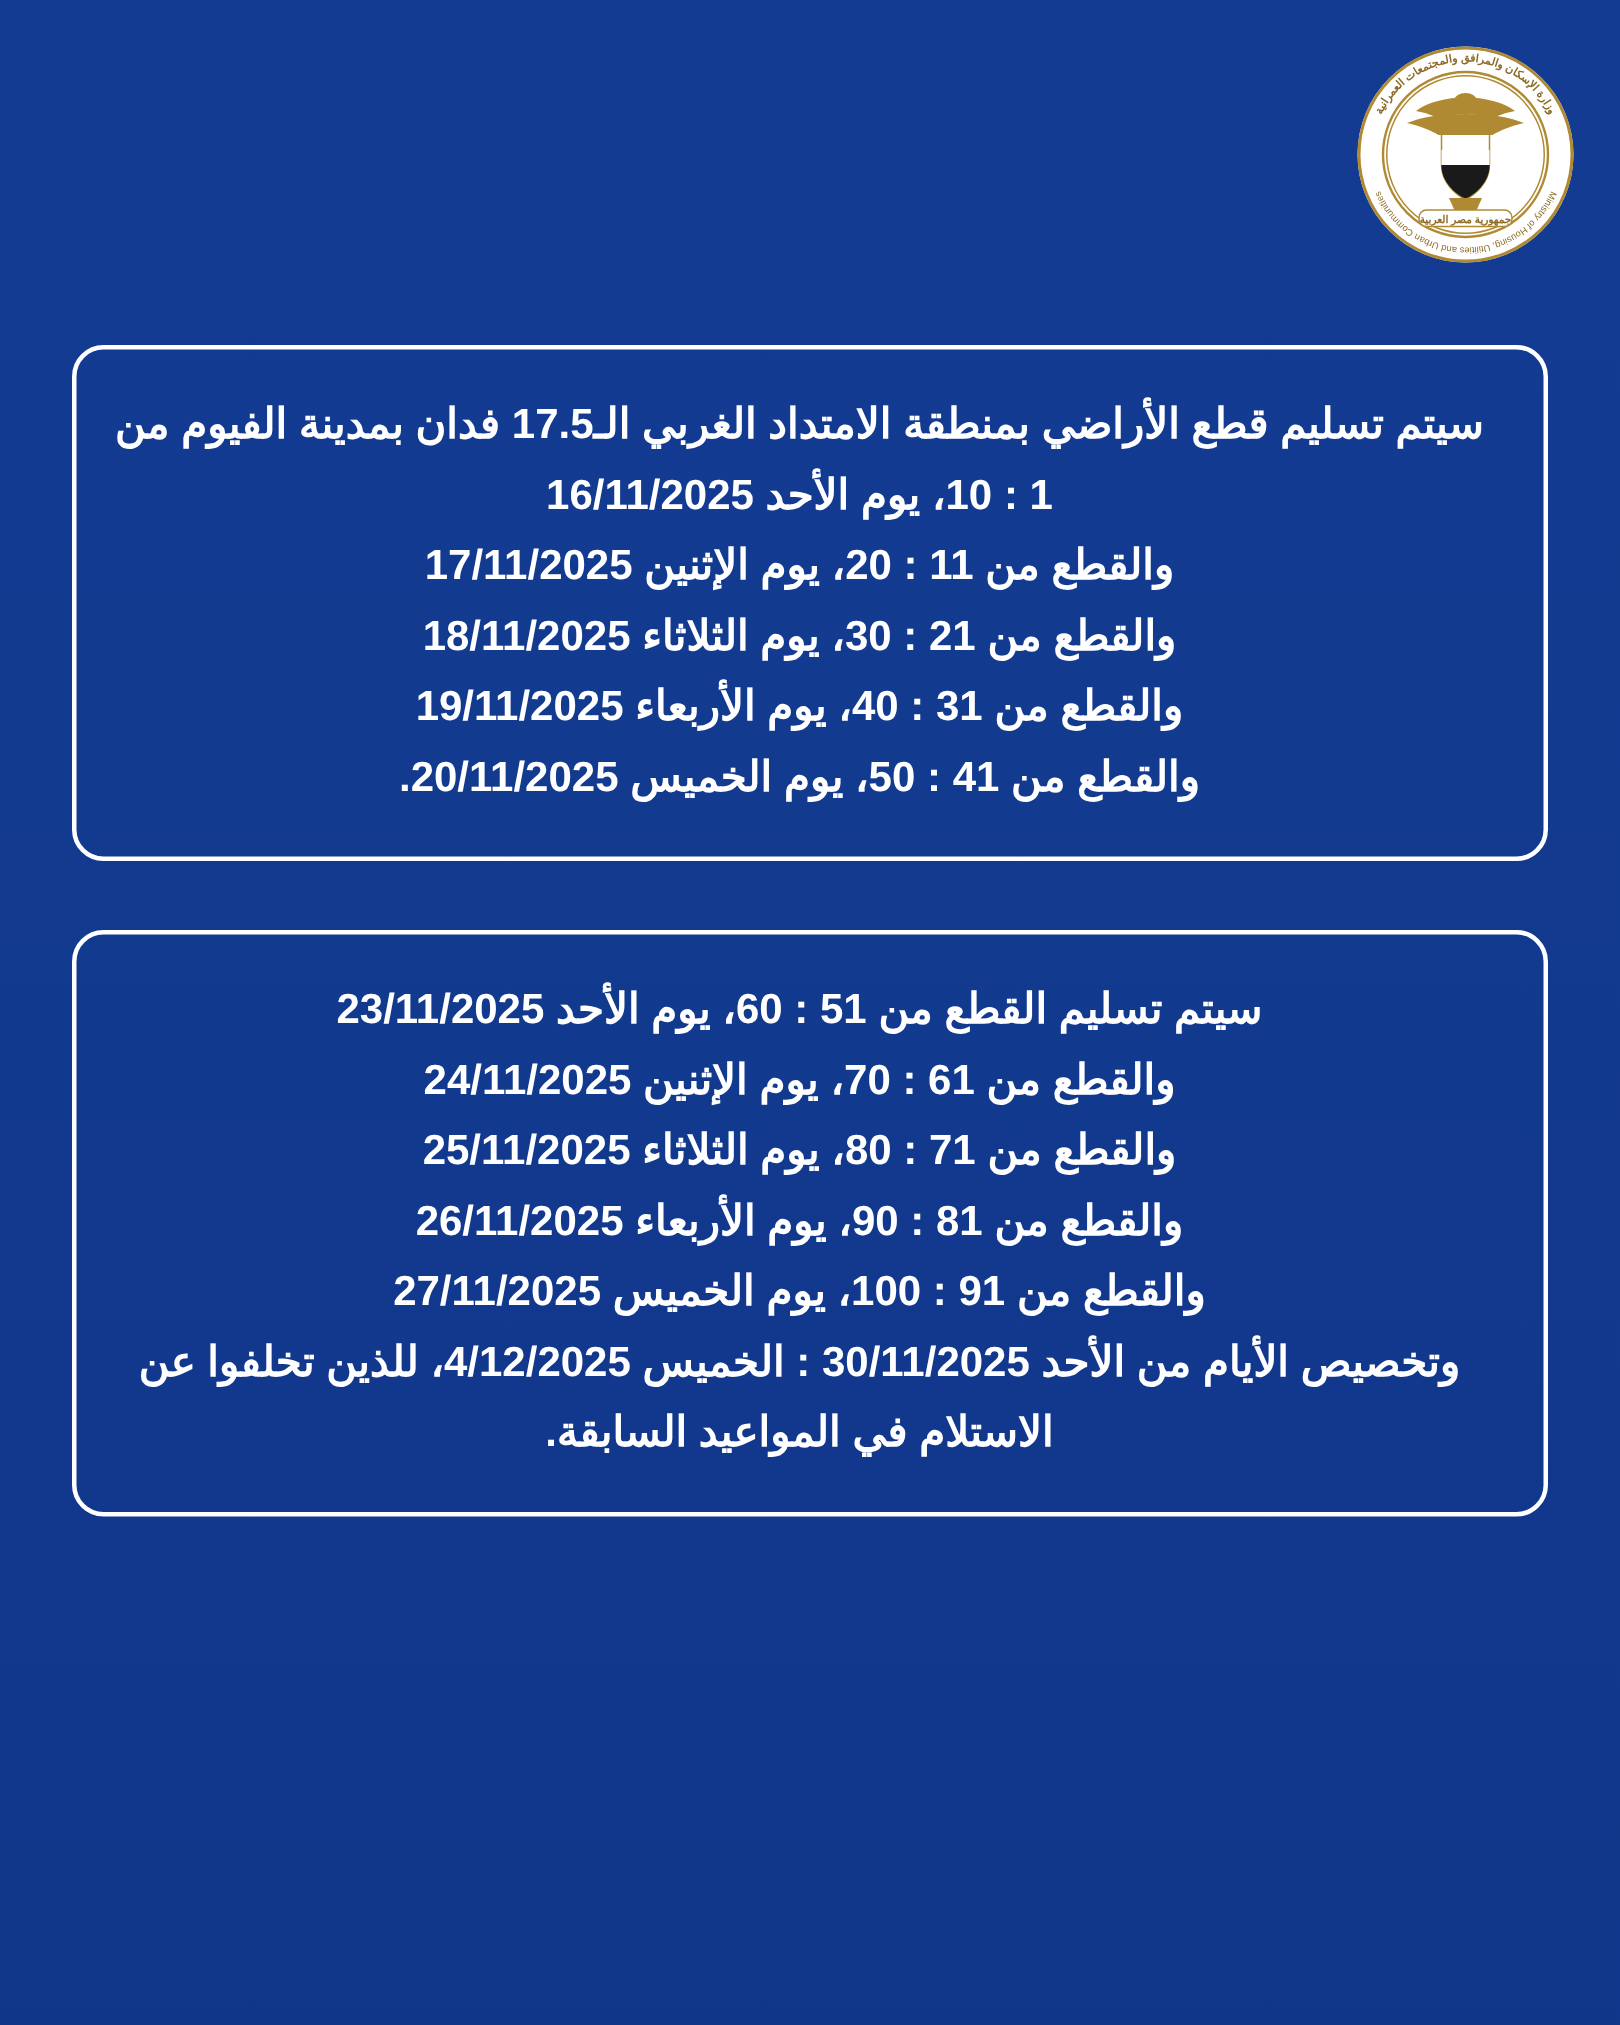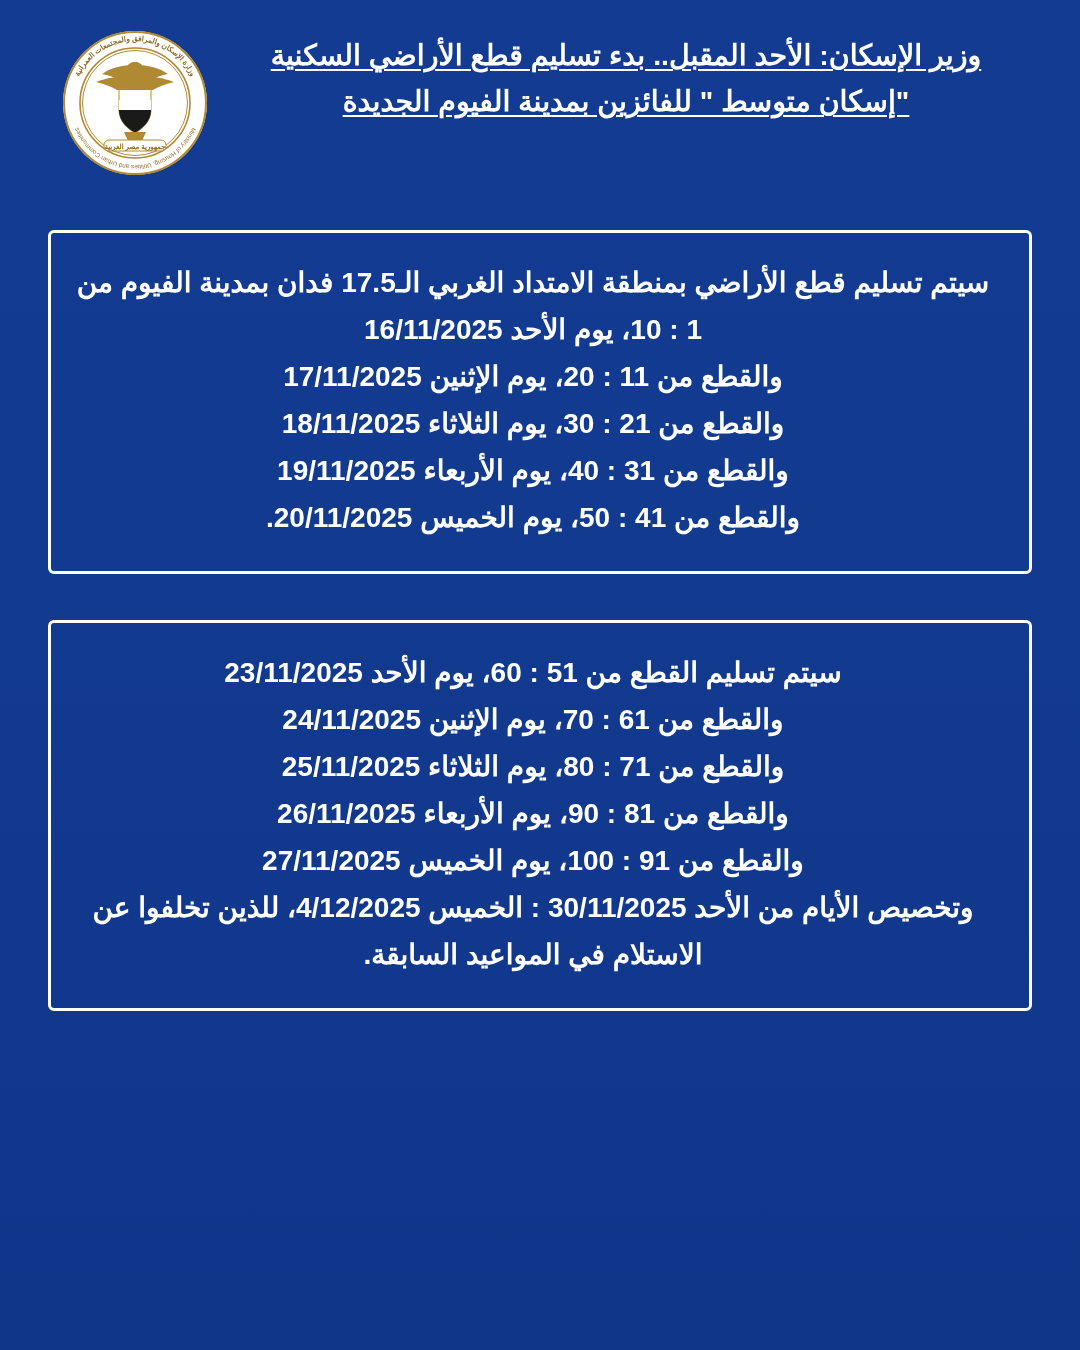--- a/index.html
+++ b/index.html
@@ -65,21 +65,21 @@
   .emblem svg { display:block; }
 
   
   .cards {
     padding: 52px 48px 0 48px;
     box-sizing: border-box;
   }
 
   .card {
     border: 3px solid #ffffff;
-    border-radius: 6px;
+    border-radius: 21px;
     padding: 26px 34px 30px 20px;
     box-sizing: border-box;
     margin-bottom: 46px;
     background: transparent;
   }
 
   .card p {
     margin: 0;
     font-size: 28px;
     font-weight: bold;
@@ -93,23 +93,20 @@
   .card.first p { font-size: 28px; }
   .card.second { margin-bottom: 0; }
 </style>
 </head>
 <body>
 
 <div class="page">
 
   <div class="header">
 
-    <div class="headline">
-      <div class="headline-text">وزير الإسكان: الأحد المقبل.. بدء تسليم قطع الأراضي السكنية  "إسكان متوسط " للفائزين بمدينة الفيوم الجديدة</div>
-    </div>
 
     <div class="emblem">
       <svg width="150" height="150" viewBox="0 0 150 150" xmlns="http://www.w3.org/2000/svg">
 
         <circle cx="75" cy="75" r="72" fill="#ffffff"></circle>
 
         <circle cx="75" cy="75" r="71" fill="none" stroke="#b08a33" stroke-width="2"></circle>
         <circle cx="75" cy="75" r="55" fill="none" stroke="#b08a33" stroke-width="1.6"></circle>
         <circle cx="75" cy="75" r="52.5" fill="none" stroke="#b08a33" stroke-width="1"></circle>
 

